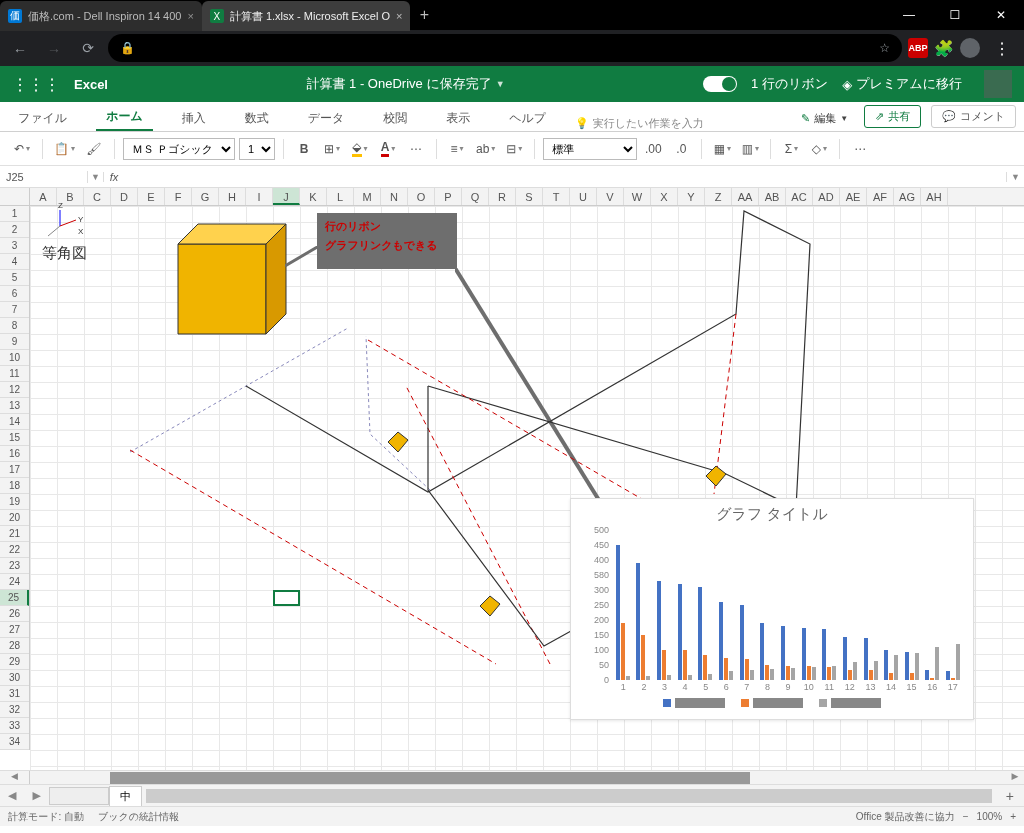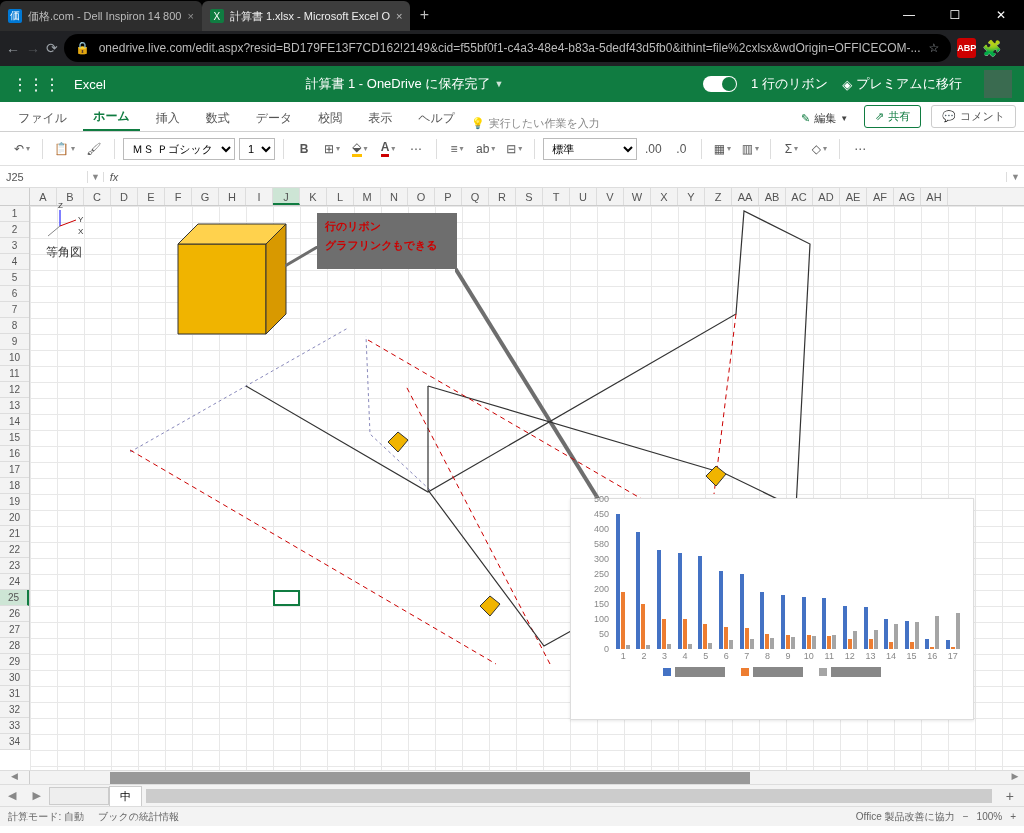--- a/index.html
+++ b/index.html
@@ -23,30 +23,30 @@
 .url-field { flex:1; height:28px; background:#000; border-radius:14px; display:flex; align-items:center; padding:0 12px; gap:8px; }
 .url-text { color:#bbb; white-space:nowrap; overflow:hidden; text-overflow:ellipsis; }
 .ext-icon { width:20px; height:20px; border-radius:3px; display:flex; align-items:center; justify-content:center; font-size:9px; font-weight:bold; }
 .ext-abp { background:#c00; color:#fff; }
 .ext-puzzle { color:#9aa0a6; font-size:16px; }
 .ext-menu { color:#fff; font-size:16px; padding:0 8px; }
 
 
 .xl-header { height:36px; background:#107c41; color:#fff; display:flex; align-items:center; padding:0 12px; gap:14px; font-size:13px; }
 .app-launcher { font-size:16px; }
-.xl-brand { font-weight:400; }
+.xl-brand { font-weight:700; }
 .xl-title { margin-left:auto; margin-right:auto; display:flex; align-items:center; gap:4px; }
 .xl-title .chev { font-size:9px; opacity:.8; }
 .toggle { width:34px; height:16px; background:#fff; border-radius:8px; position:relative; }
 .toggle::after { content:""; position:absolute; right:1px; top:1px; width:14px; height:14px; background:#107c41; border-radius:50%; }
 .premium { display:flex; align-items:center; gap:4px; }
 .avatar { width:28px; height:28px; background:#3a6b50; margin-left:8px; }
 
 
-.ribbon-tabs { height:30px; background:#fff; display:flex; align-items:flex-end; padding:0 8px; gap:6px; font-size:12px; border-bottom:1px solid #d0d0d0; }
+.ribbon-tabs { height:30px; background:#fff; display:flex; align-items:flex-end; padding:0 8px; gap:19px; font-size:12px; border-bottom:1px solid #d0d0d0; }
 .rtab { padding:4px 10px; color:#555; }
 .rtab.active { color:#107c41; font-weight:600; border-bottom:2px solid #107c41; }
 .rtab-right { margin-left:auto; display:flex; align-items:center; gap:10px; }
 .desktop-link { color:#666; font-size:11px; padding:4px 8px; }
 .search-box { display:flex; align-items:center; gap:4px; color:#888; font-size:11px; }
 .edit-mode { display:flex; align-items:center; gap:4px; color:#444; font-size:11px; padding:2px 6px; }
 .share-btn, .comment-btn { border:1px solid #ccc; padding:3px 10px; font-size:11px; color:#444; border-radius:3px; display:flex; align-items:center; gap:4px; margin-bottom:3px; }
 .share-btn { color:#107c41; border-color:#107c41; }
 .comment-btn { color:#555; }
 
@@ -113,21 +113,21 @@
 .stab-add { padding:0 10px; color:#666; font-size:14px; }
 .status-bar { height:20px; background:#f3f3f3; border-top:1px solid #ddd; display:flex; align-items:center; font-size:10px; color:#666; padding:0 8px; gap:14px; }
 .zoom { margin-left:auto; display:flex; align-items:center; gap:8px; }
 </style>
 </head>
 <body>
 
 <div class="titlebar">
   <div class="tab inactive">
     <span class="tab-icon">価</span>
-    <span>価格.com - Dell Inspiron 14 800</span>
+    <span>価格.com - Dell Inspiron 14 400</span>
     <span class="tab-close">×</span>
   </div>
   <div class="tab active">
     <span class="tab-icon xl">X</span>
     <span>計算書 1.xlsx - Microsoft Excel O</span>
     <span class="tab-close">×</span>
   </div>
   <div class="tab-new">+</div>
   <div class="win-controls">
     <div class="win-btn">—</div>
@@ -135,21 +135,20 @@
     <div class="win-btn">✕</div>
   </div>
 </div>
 
 <div class="urlbar">
   <div class="nav-btn">←</div>
   <div class="nav-btn" style="opacity:.4">→</div>
   <div class="nav-btn">⟳</div>
   <div class="url-field">
     <span>🔒</span>
-    <span class="url-text">onedrive.live.com/edit.aspx?resid=BD179FE13F7CD162!2149&amp;cid=f55bf0f1-c4a3-48e4-b83a-5dedf43d5fb0&amp;ithint=file%2cxlsx&amp;wdOrigin=OFFICECOM-...</span>
     <span style="margin-left:auto">☆</span>
   </div>
   <div class="ext-icon ext-abp">ABP</div>
   <div class="ext-icon ext-puzzle">🧩</div>
   <div class="ext-icon" style="background:#5f6368;border-radius:50%"></div>
   <div class="ext-menu">⋮</div>
 </div>
 
 <div class="xl-header">
   <span class="app-launcher">⋮⋮⋮</span>
@@ -402,21 +401,21 @@
 
     <div style="position:absolute;left:12px;top:2px;font-size:9px;color:#333">
       <svg width="40" height="36" style="overflow:visible">
         <line x1="18" y1="18" x2="18" y2="2" stroke="#00f" stroke-width="1"></line>
         <line x1="18" y1="18" x2="34" y2="12" stroke="#c00" stroke-width="1"></line>
         <line x1="18" y1="18" x2="6" y2="28" stroke="#888" stroke-width="1"></line>
         <text x="16" y="0" font-size="8" fill="#333">Z</text>
         <text x="36" y="14" font-size="8" fill="#333">Y</text>
         <text x="36" y="26" font-size="8" fill="#333">X</text>
       </svg>
-      <div style="text-align:right;font-size:12px;margin-top:-2px">等角図</div>
+      <div style="text-align:left;font-size:15px;margin-top:-2px">等角図</div>
     </div>
 
     <svg style="position:absolute;left:128px;top:10px" width="150" height="140">
       <polygon points="20,28 108,28 108,118 20,118" fill="#f0b400" stroke="#333"></polygon>
       <polygon points="20,28 40,8 128,8 108,28" fill="#ffd24d" stroke="#333"></polygon>
       <polygon points="108,28 128,8 128,98 108,118" fill="#d89900" stroke="#333"></polygon>
     </svg>
 
     <div style="position:absolute;left:287px;top:7px;width:140px;height:56px;background:#6e6e6e;padding:6px 8px;font-size:11px">
       <div style="color:#c00;font-weight:600">行のリボン</div>
@@ -444,20 +443,21 @@
         <polygon points="6,12 16,2 26,10 16,22" fill="#f0b400" stroke="#333"></polygon>
       </svg>
     <svg style="position:absolute;left:670px;top:258px" width="28" height="24">
         <polygon points="6,12 16,2 26,10 16,22" fill="#f0b400" stroke="#333"></polygon>
       </svg>
     <svg style="position:absolute;left:444px;top:388px" width="28" height="24">
         <polygon points="6,12 16,2 26,10 16,22" fill="#f0b400" stroke="#333"></polygon>
       </svg>
 
     <div class="chart-box" style="left:540px;top:292px;width:404px;height:222px">
+      <div class="chart-title">グラフ タイトル</div>
       <div class="chart-plot">
         <div class="y-axis" id="y-axis">
             <div class="y-tick" style="bottom: -5px;">0</div>
             <div class="y-tick" style="bottom: 10px;">50</div>
             <div class="y-tick" style="bottom: 25px;">100</div>
             <div class="y-tick" style="bottom: 40px;">150</div>
             <div class="y-tick" style="bottom: 55px;">200</div>
             <div class="y-tick" style="bottom: 70px;">250</div>
             <div class="y-tick" style="bottom: 85px;">300</div>
             <div class="y-tick" style="bottom: 100px;">580</div>

